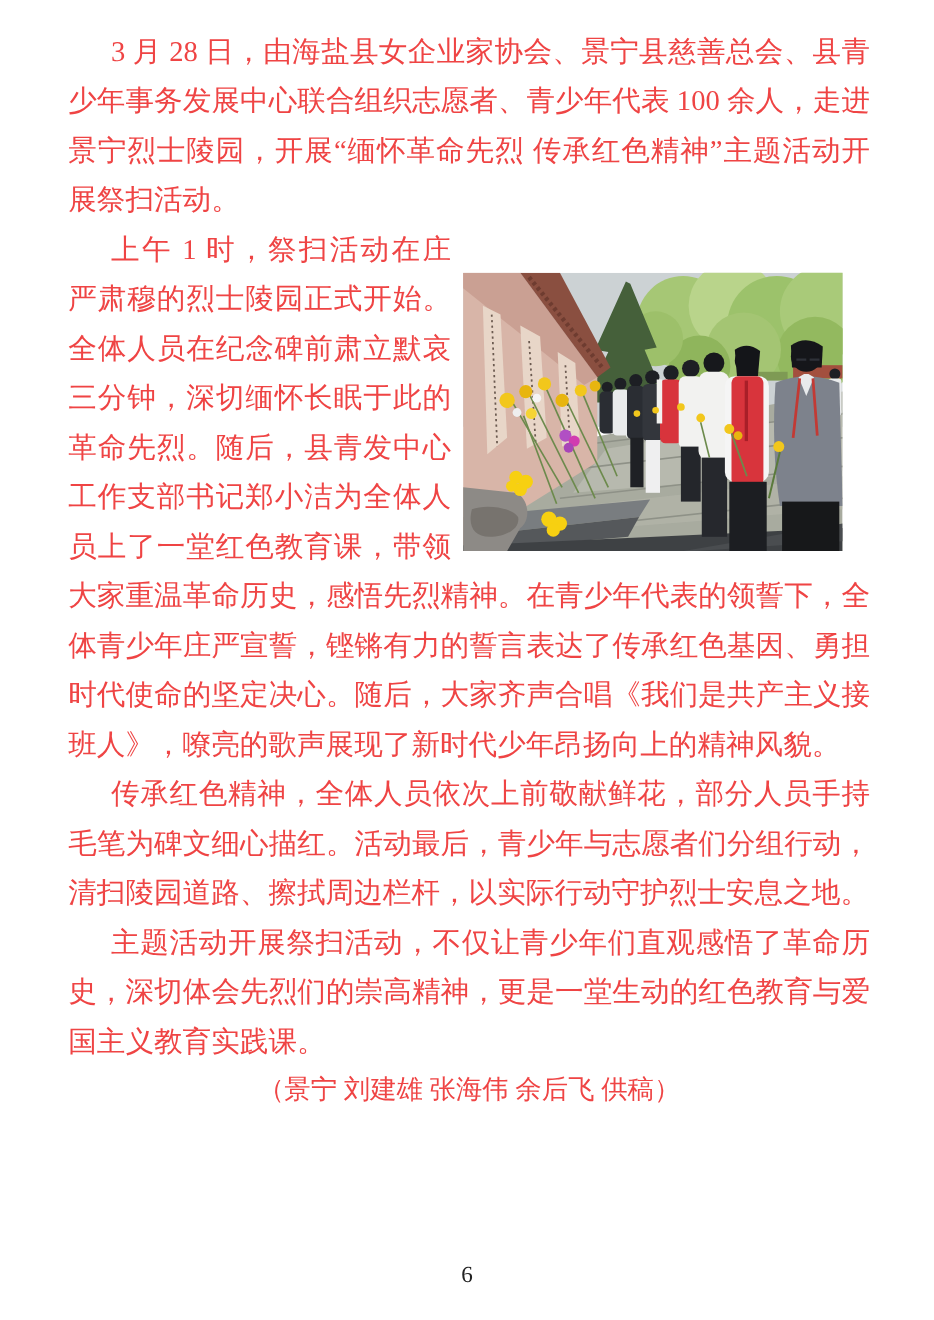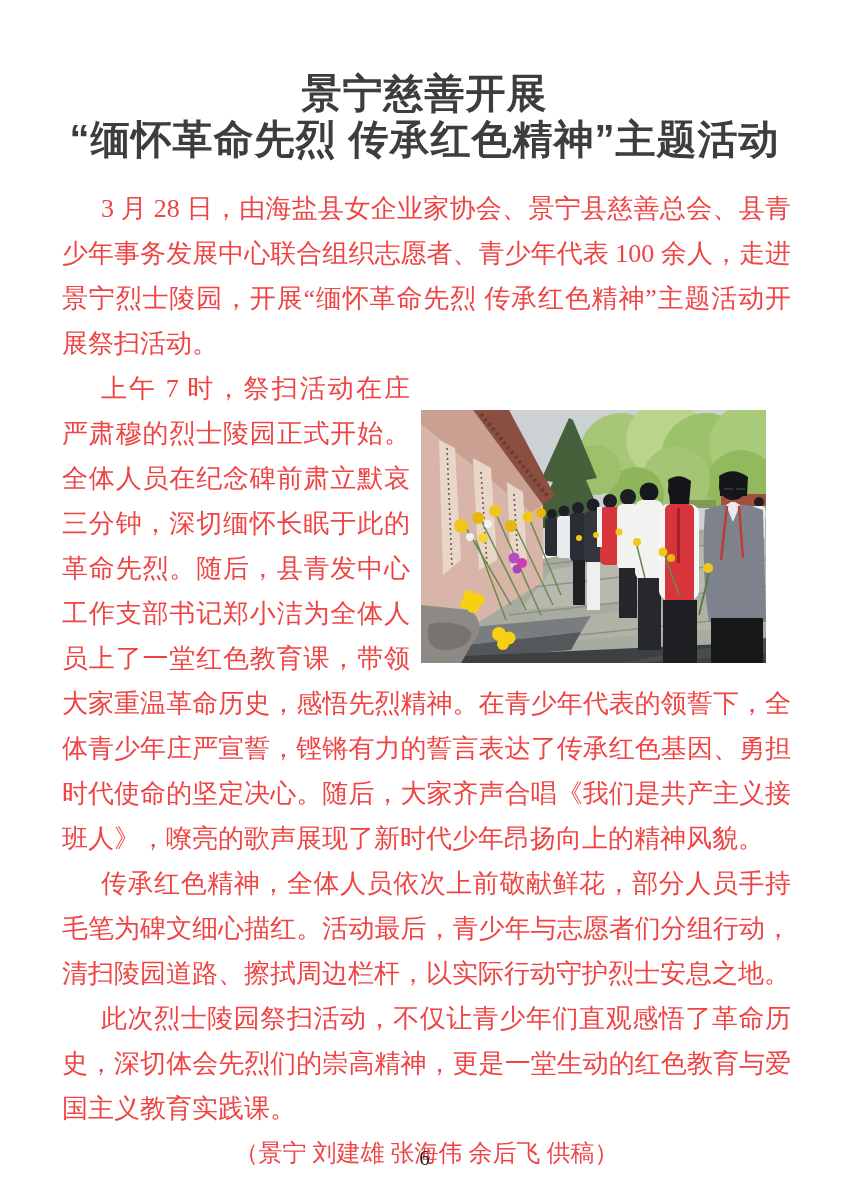--- a/index.html
+++ b/index.html
@@ -54,24 +54,20 @@
     font-size:21px;
     color:#222222;
     font-family:"Liberation Serif","DejaVu Serif",serif;
   }
 </style>
 </head>
 <body>
 
 <div class="page">
 
-  <div class="title-block">
-    <div>景宁慈善开展</div>
-    <div>“缅怀革命先烈  传承红色精神”主题活动</div>
-  </div>
 
   <div class="body-text">
 
     <p>3 月 28 日，由海盐县女企业家协会、景宁县慈善总会、县青少年事务发展中心联合组织志愿者、青少年代表 100 余人，走进景宁烈士陵园，开展“缅怀革命先烈  传承红色精神”主题活动开展祭扫活动。</p>
 
     <p><span class="photo-float">
           <svg viewBox="0 0 345 253" xmlns="http://www.w3.org/2000/svg">
 
       <rect x="0" y="0" width="345" height="140" fill="#ccd2d4"></rect>
 
@@ -213,25 +209,25 @@
         <path d="M298,66 Q312,56 327,67 L326,86 L299,86 Z" fill="#15161a"></path>
         <path d="M303,79 h9 M315,79 h9" stroke="#2e3138" stroke-width="2"></path>
         <path d="M284,100 Q312,88 342,100 L345,212 L288,212 Q280,160 284,100 Z" fill="#7d828c"></path>
         <polygon points="305,95 312,112 319,95 314,92 310,92" fill="#e8eaec"></polygon>
         <path d="M306,96 L300,150 M318,96 L322,148" stroke="#c23a34" stroke-width="2.5" fill="none"></path>
         <rect x="290" y="208" width="52" height="45" fill="#17181a"></rect>
         <circle cx="287" cy="158" r="5" fill="#f2c71c"></circle>
         <line x1="288" y1="163" x2="278" y2="205" stroke="#5a7a3c" stroke-width="1.8"></line>
       </g>
     </svg>
-        </span><span>上午 7 时，祭扫活动在庄严肃穆的烈士陵园正式开始。全体人员在纪念碑前肃立默哀三分钟，深切缅怀长眠于此的革命先烈。随后，县青发中心工作支部书记郑小洁为全体人员上了一堂红色教育课，带领大家重温革命历史，感悟先烈精神。在青少年代表的领誓下，全体青少年庄严宣誓，铿锵有力的誓言表达了传承红色基因、勇担时代使命的坚定决心。随后，大家齐声合唱《我们是共产主义接班人》，嘹亮的歌声展现了新时代少年昂扬向上的精神风貌。</span></p>
+        </span><span>上午 1 时，祭扫活动在庄严肃穆的烈士陵园正式开始。全体人员在纪念碑前肃立默哀三分钟，深切缅怀长眠于此的革命先烈。随后，县青发中心工作支部书记郑小洁为全体人员上了一堂红色教育课，带领大家重温革命历史，感悟先烈精神。在青少年代表的领誓下，全体青少年庄严宣誓，铿锵有力的誓言表达了传承红色基因、勇担时代使命的坚定决心。随后，大家齐声合唱《我们是共产主义接班人》，嘹亮的歌声展现了新时代少年昂扬向上的精神风貌。</span></p>
 
     <p>传承红色精神，全体人员依次上前敬献鲜花，部分人员手持毛笔为碑文细心描红。活动最后，青少年与志愿者们分组行动，清扫陵园道路、擦拭周边栏杆，以实际行动守护烈士安息之地。</p>
 
-    <p>此次烈士陵园祭扫活动，不仅让青少年们直观感悟了革命历史，深切体会先烈们的崇高精神，更是一堂生动的红色教育与爱国主义教育实践课。</p>
+    <p>主题活动开展祭扫活动，不仅让青少年们直观感悟了革命历史，深切体会先烈们的崇高精神，更是一堂生动的红色教育与爱国主义教育实践课。</p>
 
     <p class="byline">（景宁  刘建雄  张海伟  余后飞  供稿）</p>
 
   </div>
 
   <div class="page-number">6</div>
 
 </div>
 
 </body></html>

